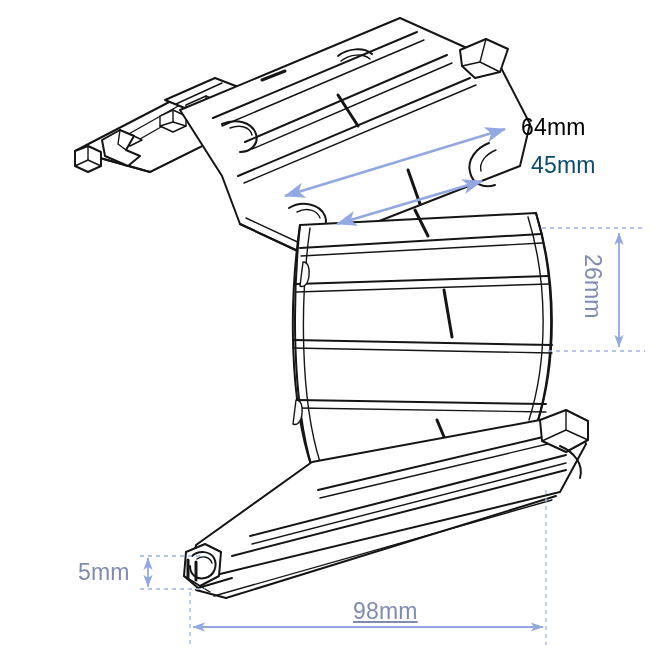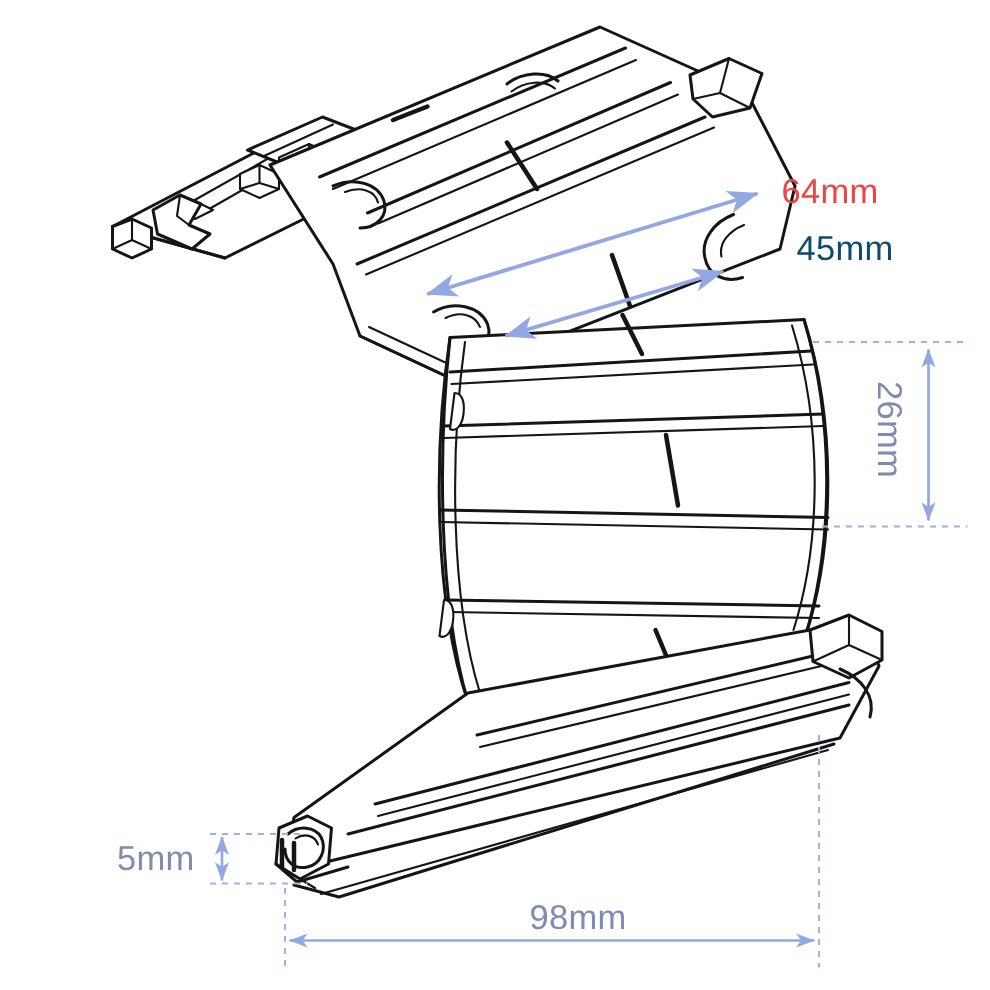--- a/index.html
+++ b/index.html
@@ -39,21 +39,21 @@
   }
   #label-64mm { left: 521px; top: 114px; }
   #label-45mm { left: 531px; top: 152px; }
   #label-26mm {
     left: 606px;
     top: 254px;
     transform-origin: left top;
     transform: rotate(90deg);
   }
   #label-5mm  { left: 78px;  top: 559px; }
-  #label-98mm { left: 353px; top: 598px; }
+  #label-98mm { left: 353px; top: 598px; text-decoration: underline; }
 </style>
 </head>
 <body>
 
 <div id="drawing-root">
 
   <svg id="drawing-svg" viewBox="0 0 660 660" xmlns="http://www.w3.org/2000/svg">
 
     <defs>
       <marker id="arrowBlue" markerWidth="9" markerHeight="9" refX="7.6" refY="3.2" orient="auto" markerUnits="strokeWidth">
@@ -247,21 +247,21 @@
     </g>
 
     <g>
       <line class="extline" x1="190" y1="592" x2="190" y2="645"></line>
       <line class="extline" x1="546" y1="490" x2="546" y2="645"></line>
       <line class="dimline-thin" x1="193" y1="627" x2="543" y2="627" marker-start="url(#arrowBlueThinStart)" marker-end="url(#arrowBlueThin)"></line>
     </g>
 
   </svg>
 
-  <span class="dim-label" id="label-64mm" style="color:#ef4444">64mm</span>
+  <span class="dim-label" id="label-64mm" style="color:#000000">64mm</span>
 
   <span class="dim-label" id="label-45mm" style="color:#0c4a6e">45mm</span>
 
   <span class="dim-label" id="label-26mm" style="color:#7f8cb0">26mm</span>
 
   <span class="dim-label" id="label-5mm" style="color:#7f8cb0">5mm</span>
 
   <span class="dim-label" id="label-98mm" style="color:#7f8cb0">98mm</span>
 
 </div>

